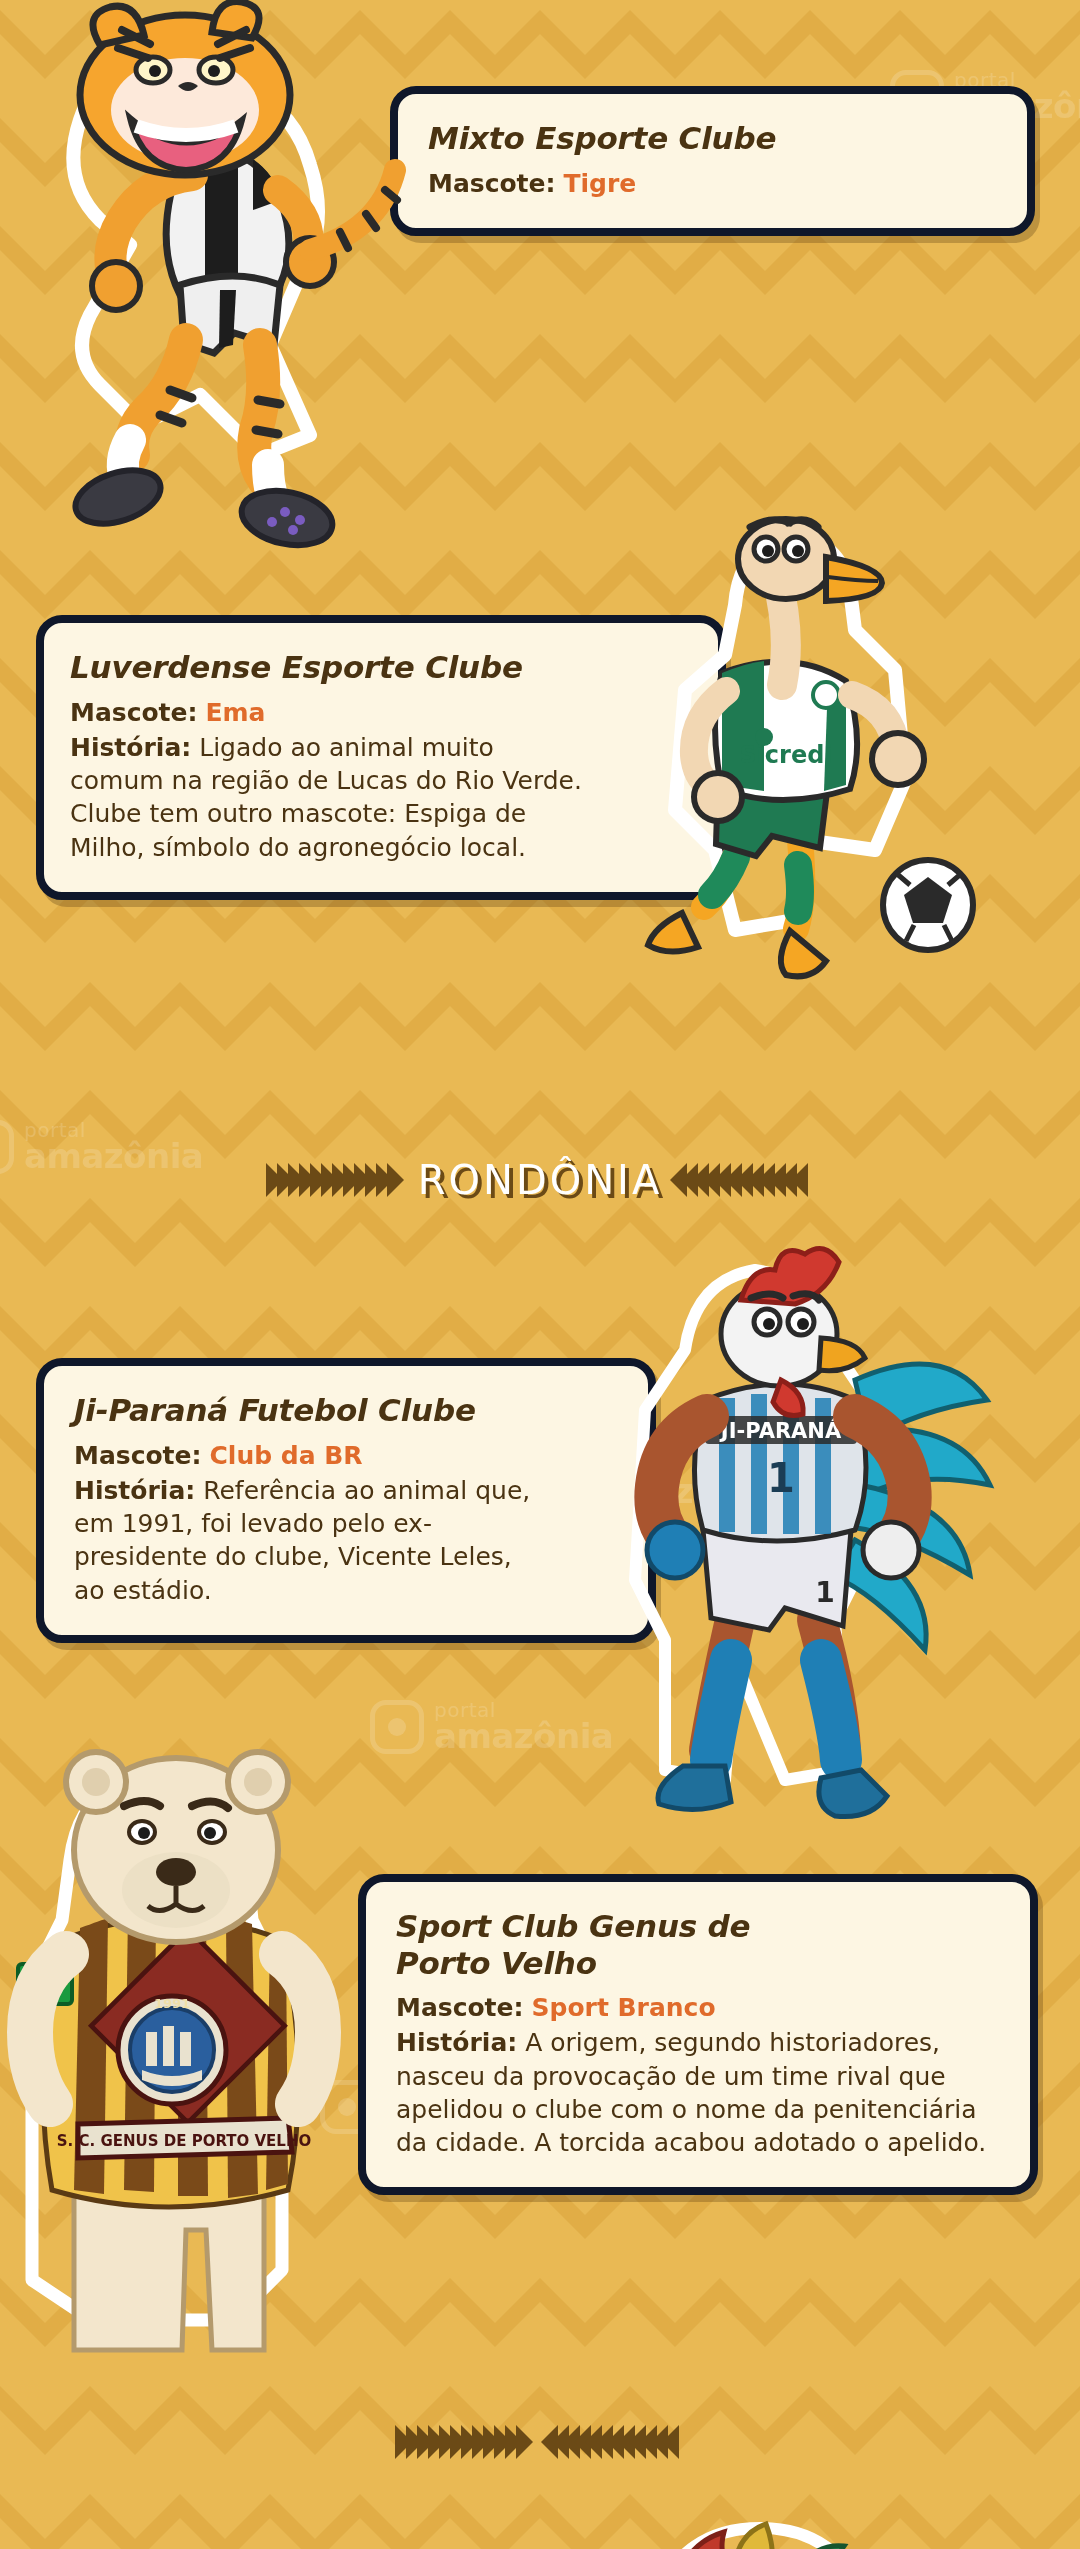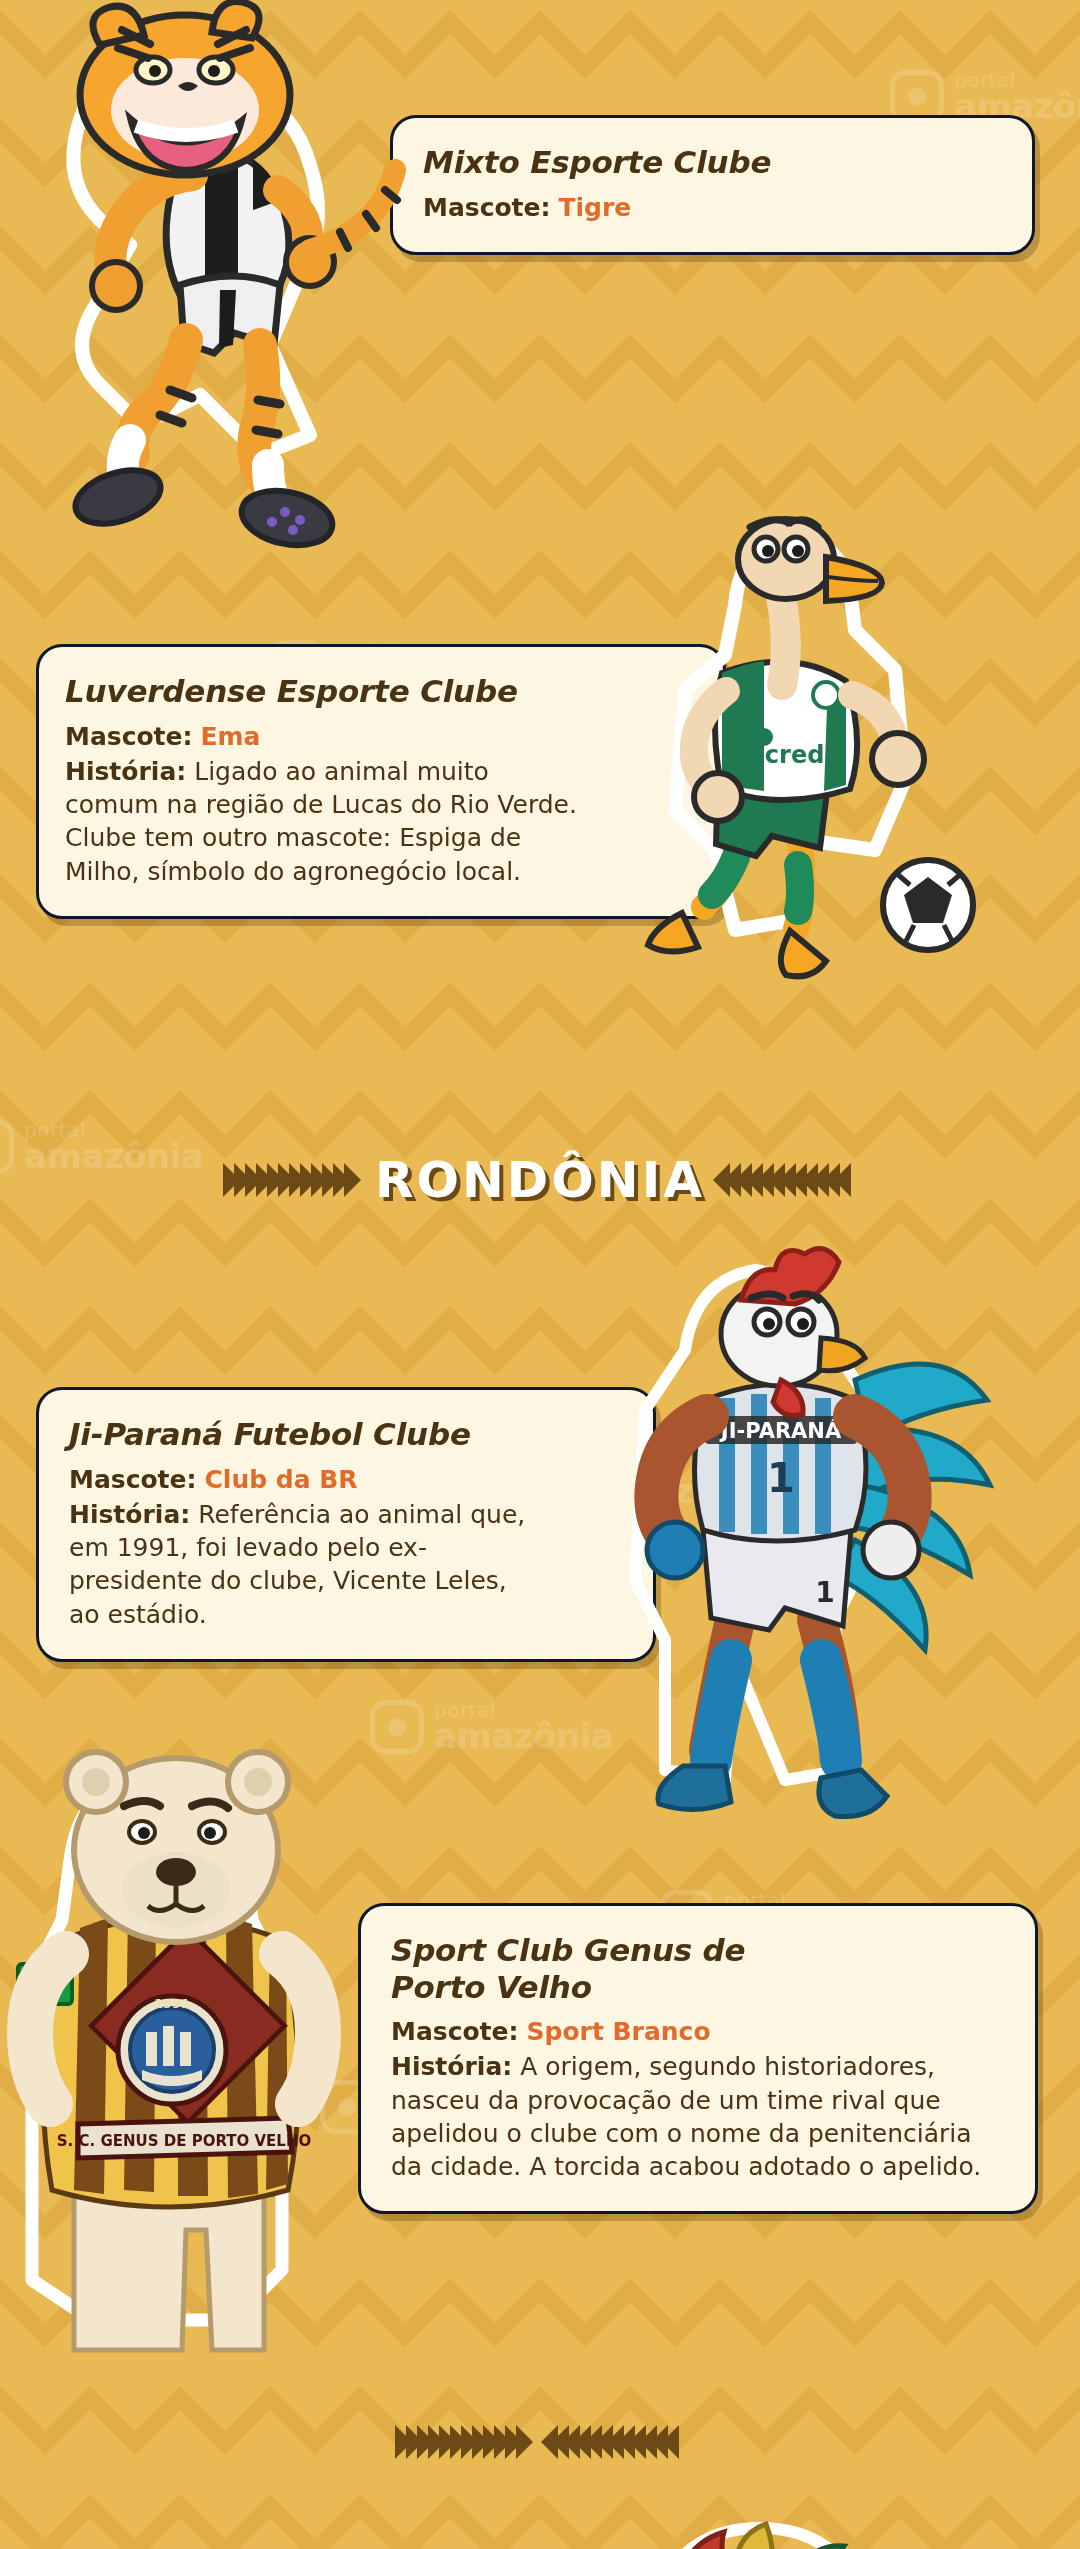--- a/index.html
+++ b/index.html
@@ -48,25 +48,24 @@
   }
   .wm .wm-text { line-height: 0.95; }
   .wm .wm-t1 { font-size: 20px; color: #ffffff; font-weight: 400; letter-spacing: .5px;}
   .wm .wm-t2 { font-size: 34px; color: #ffffff; font-weight: 700; letter-spacing: -0.5px;}
 
   
   .card {
     position: absolute;
     z-index: 3;
     background: #fdf6e3;
-    border: 3px solid #0f172a;
+    border: 8px solid #0f172a;
     border-radius: 26px;
     box-shadow: 5px 7px 0 rgba(90,60,15,0.30);
     padding: 26px 30px 28px 30px;
-    margin-top: 29px;
   }
   .card h2 {
     font-size: 31px;
     font-style: italic;
     font-weight: 700;
     color: #4a3312;
     line-height: 1.18;
     margin-bottom: 10px;
     letter-spacing: -0.2px;
   }
@@ -83,22 +82,22 @@
   .banner {
     position: absolute;
     left: 0; width: 1080px;
     z-index: 4;
     display: flex;
     align-items: center;
     justify-content: center;
     gap: 14px;
   }
   .banner .title {
-    font-size: 50px;
-    font-weight: 700;
+    font-size: 40px;
+    font-weight: 400;
     color: #ffffff;
     letter-spacing: 3px;
     text-shadow: 4px 4px 0 #6b4a16;
     font-family: "DejaVu Sans", "Liberation Sans", sans-serif;
   }
   .arrows { display: flex; align-items: center; }
   .arrows span {
     display: block;
     width: 0; height: 0;
     border-top: 17px solid transparent;

